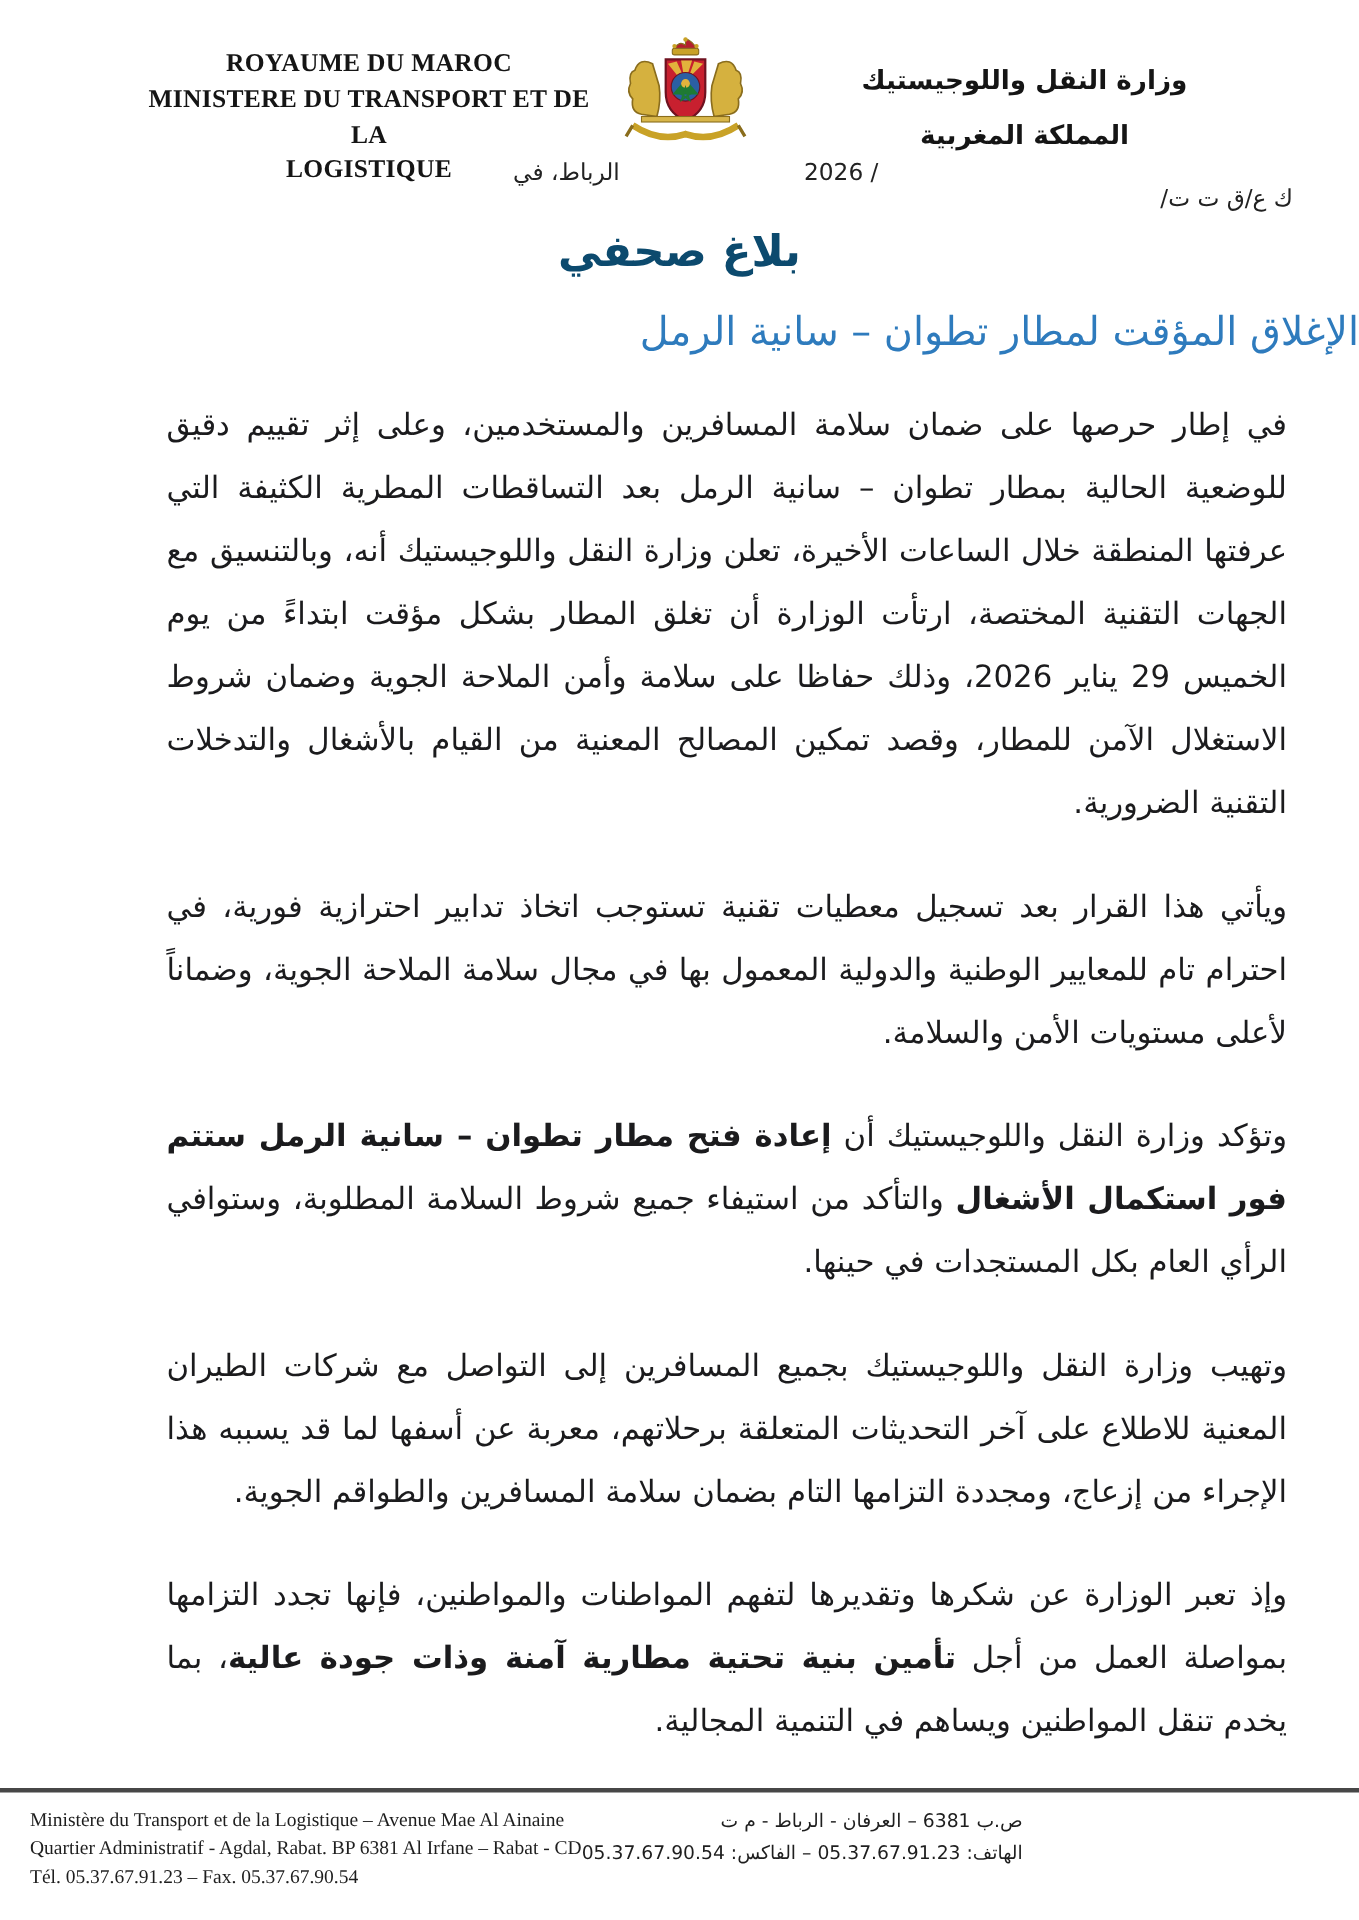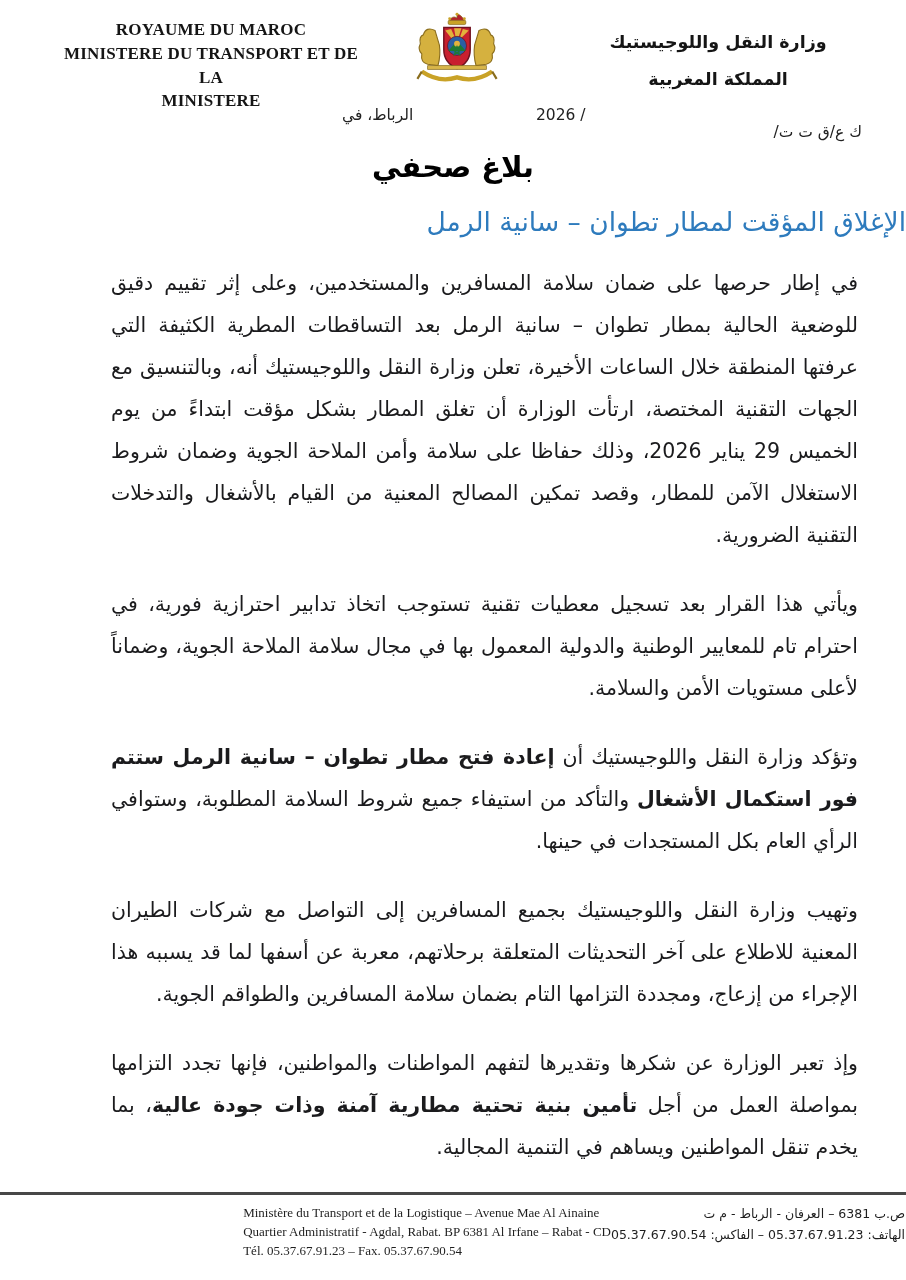--- a/index.html
+++ b/index.html
@@ -4,22 +4,22 @@
 <style>
   * { margin:0; padding:0; box-sizing:border-box; }
   html,body { background:#ffffff; }
   .page{
     position:relative; width:906px; height:1280px; background:#ffffff;
     margin:0 auto; overflow:hidden; color:#1d1d1f;
     font-family:"DejaVu Sans", sans-serif;
   }
   
   .letterhead{
-    position:absolute; top:8px; left:0; right:0;
-    display:flex; justify-content:space-between; align-items:flex-start;
+    position:absolute; top:20px; left:0; right:0;
+    display:flex; justify-content:center; align-items:flex-start;
     padding:0 14px 0 52px;
   }
   .lh-fr{
     width:318px; text-align:center; padding-top:10px;
     font-family:"Liberation Serif", serif; font-weight:bold;
     font-size:17px; line-height:1.4; color:#151515; letter-spacing:.2px;
   }
   .lh-emblem{ width:104px; text-align:center; padding-top:2px; }
   .lh-ar{
     width:348px; direction:rtl; text-align:center; padding-top:16px;
@@ -27,53 +27,53 @@
     line-height:2.1; color:#151515;
   }
   
   .refline{ position:absolute; top:106px; left:0; right:0; height:26px; font-size:15.5px; color:#222; }
   .ref-code{ position:absolute; right:44px; direction:rtl;margin-top:17px; }
   .ref-year{ position:absolute; left:536px; direction:ltr; }
   .ref-place{ position:absolute; left:342px; direction:rtl; }
   
   .title{
     position:absolute; top:150px; left:0; width:100%; text-align:center;
-    color:#000000; font-size:29px; font-weight:bold;
+    color:#0c4a6e; font-size:29px; font-weight:bold;
   }
   .subtitle{
     position:absolute; top:206px; left:0; width:100%; text-align:right;
     color:#2e7bbd; font-size:26.5px; font-weight:normal;
   }
   
   .bodytext{
     position:absolute; top:262px; right:48px; left:85px;
     direction:rtl; text-align:justify;
     font-size:20.5px; line-height:42px; color:#1b1b1d;margin-left:26px;
   }
   .bodytext p + p{ margin-top:27px; }
   .bodytext b{ font-weight:bold; }
   
   .footer{ position:absolute; top:1192px; left:0; right:0; }
   .footer-rule{ border-top:3px solid #474747; }
-  .footer-cols{ display:flex; justify-content:flex-end; padding:9px 1px 0 20px; }
+  .footer-cols{ display:flex; justify-content:flex-start; padding:9px 24px 0 20px; }
   .f-fr{
     font-family:"Liberation Serif", serif; font-size:13px; line-height:1.45; color:#1e1e1e;
   }
   .f-ar{ direction:rtl; text-align:right; font-size:12.5px; line-height:1.65; color:#1e1e1e; }
 </style>
 </head>
 <body>
 
 <div class="page">
 
   <div class="letterhead">
     <div class="lh-fr">
       <div>ROYAUME DU MAROC</div>
       <div>MINISTERE DU TRANSPORT ET DE LA</div>
-      <div>MINISTERE</div>
+      <div>LOGISTIQUE</div>
     </div>
 
     <div class="lh-emblem">
       <svg width="88" height="82" viewBox="0 0 120 104">
 
         <g>
           <rect x="48" y="10" width="24" height="6" rx="2" fill="#c9a227" stroke="#8a6d1d" stroke-width="1"></rect>
           <path d="M50 10 q4 -7 10 -3 q0 -6 0 -6 q6 2 10 9 z" fill="#b41f2e" stroke="#8a6d1d" stroke-width="1"></path>
           <circle cx="50" cy="8" r="2" fill="#c9a227"></circle>
           <circle cx="60" cy="2" r="2" fill="#c9a227"></circle>

